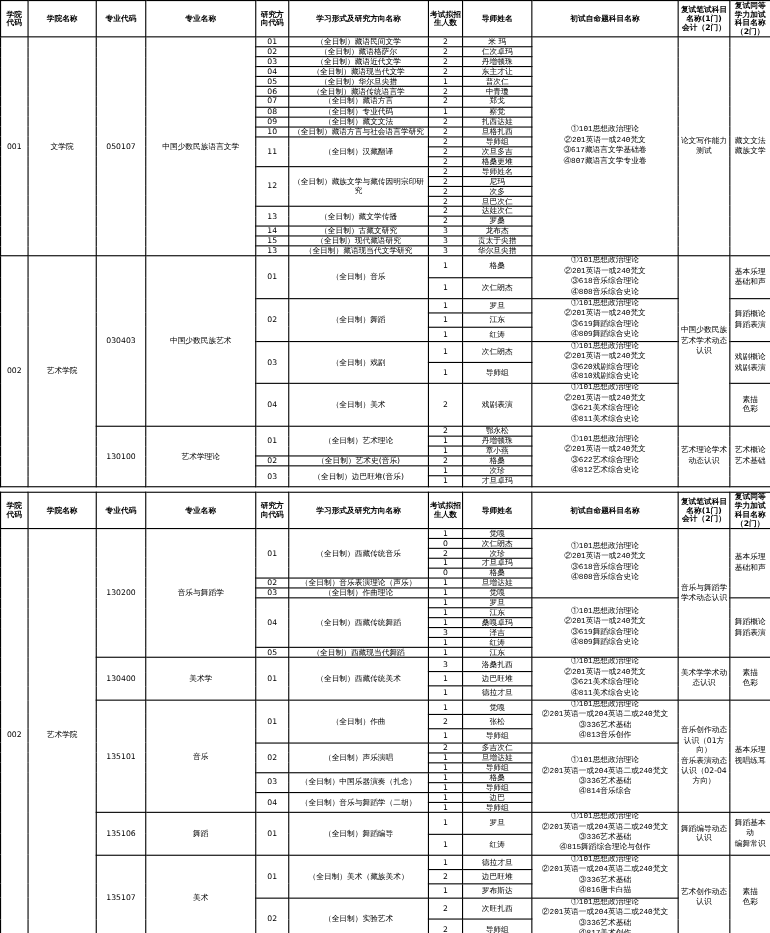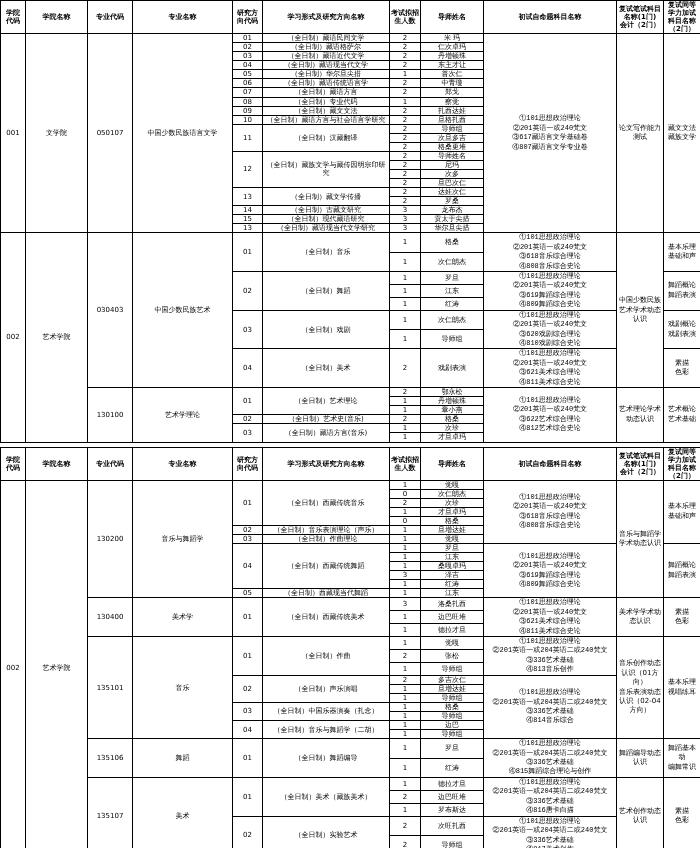--- a/index.html
+++ b/index.html
@@ -283,21 +283,21 @@
           <td>章小燕</td>
         </tr>
         <tr>
           <td>02</td>
           <td class="dirname">（全日制）艺术史(音乐)</td>
           <td>2</td>
           <td>格桑</td>
         </tr>
         <tr>
           <td rowspan="2">03</td>
-          <td class="dirname" rowspan="2">（全日制）藏语方言(音乐)</td>
+          <td class="dirname" rowspan="2">（全日制）边巴旺堆(音乐)</td>
           <td>1</td>
           <td>次珍</td>
         </tr>
         <tr>
           <td>1</td>
           <td>才旦卓玛</td>
         </tr>
       </tbody>
   </table>
 

